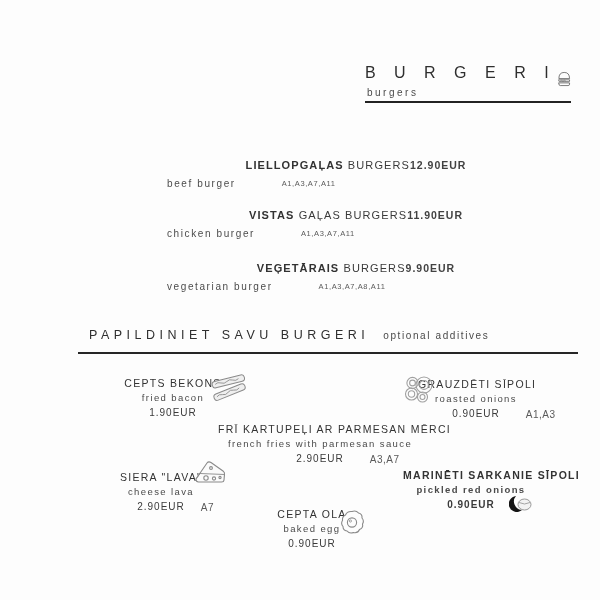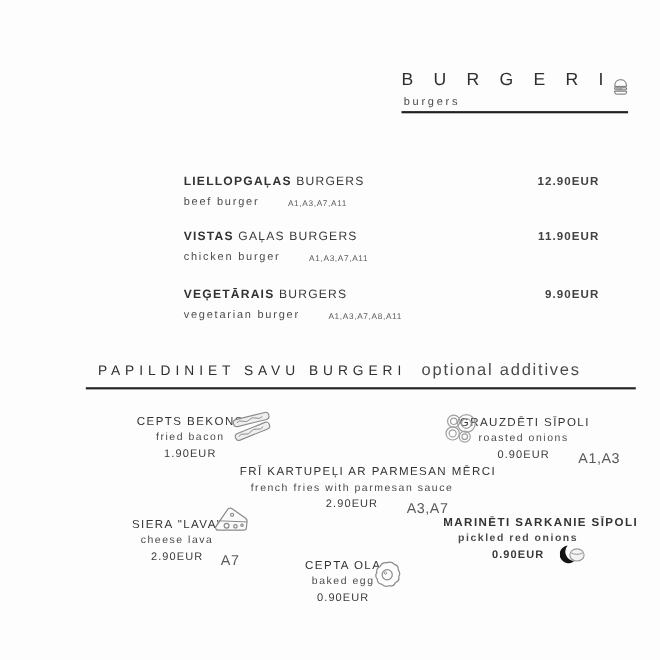--- a/index.html
+++ b/index.html
@@ -12,39 +12,39 @@
   
   .header{position:absolute;left:365px;top:58px;width:207px;}
   .header-row{display:flex;justify-content:space-between;align-items:flex-end;}
   .header-title{font-size:16px;letter-spacing:7px;font-weight:400;color:#2e2e2e;white-space:nowrap;}
   .header-sub{font-size:10px;letter-spacing:2.5px;color:#4a4a4a;margin-top:5px;margin-left:2px;}
   .header-rule{position:absolute;left:365px;top:101px;width:206px;height:2px;background:#232323;}
   .burger-svg{margin-top:2px;}
 
   
   .menu-item{position:absolute;left:167px;width:378px;}
-  .mi-top{display:flex;justify-content:space-between;align-items:baseline;}
+  .mi-top{display:flex;justify-content:center;align-items:baseline;}
   .mi-name{font-size:11px;letter-spacing:1.1px;color:#3a3a3a;white-space:nowrap;}
   .mi-name b{font-weight:700;color:#323232;}
   .mi-price{font-size:10.5px;letter-spacing:1px;color:#424242;white-space:nowrap;font-weight:bold;}
-  .mi-sub{margin-top:7px;display:flex;align-items:flex-end;}
+  .mi-sub{margin-top:7px;display:flex;align-items:center;gap:20px;}
   .mi-trans{font-size:10px;letter-spacing:1.6px;color:#4c4c4c;white-space:nowrap;}
   .mi-allerg{font-size:7.5px;letter-spacing:0.6px;color:#5a5a5a;margin-left:26px;white-space:nowrap;}
 
   
   .section-head{position:absolute;left:89px;top:328px;display:flex;align-items:baseline;justify-content:center;}
   .section-title{font-size:12.5px;letter-spacing:4.5px;color:#2f2f2f;white-space:nowrap;}
-  .section-sub{font-size:15px;letter-spacing:1.6px;color:#4a4a4a;margin-left:14px;white-space:nowrap;}
+  .section-sub{font-size:10px;letter-spacing:1.6px;color:#4a4a4a;margin-left:14px;white-space:nowrap;}
   .section-rule{position:absolute;left:78px;top:352px;width:500px;height:2px;background:#262626;}
 
   .addon{position:absolute;text-align:center;}
   .addon-name{font-size:10.5px;letter-spacing:1.3px;color:#333;white-space:nowrap;}
   .addon-trans{font-size:9.5px;letter-spacing:1.4px;color:#4a4a4a;margin-top:3px;white-space:nowrap;text-align:center;}
   .addon-price-row{position:relative;margin-top:4px;font-size:10px;letter-spacing:1px;color:#3a3a3a;}
-  .addon-allerg{position:absolute;margin-left:16px;margin-top:1px;font-size:13px;letter-spacing:0.5px;color:#5a5a5a;white-space:nowrap;}
+  .addon-allerg{position:absolute;margin-left:16px;margin-top:1px;font-size:10px;letter-spacing:0.5px;color:#5a5a5a;white-space:nowrap;}
   .addon-allerg.wide{margin-left:26px;}
   .icon-abs{position:absolute;}
 </style>
 </head>
 <body>
 
 <div class="header">
   <div class="header-row">
     <div>
       <div class="header-title">B U R G E R I</div>

